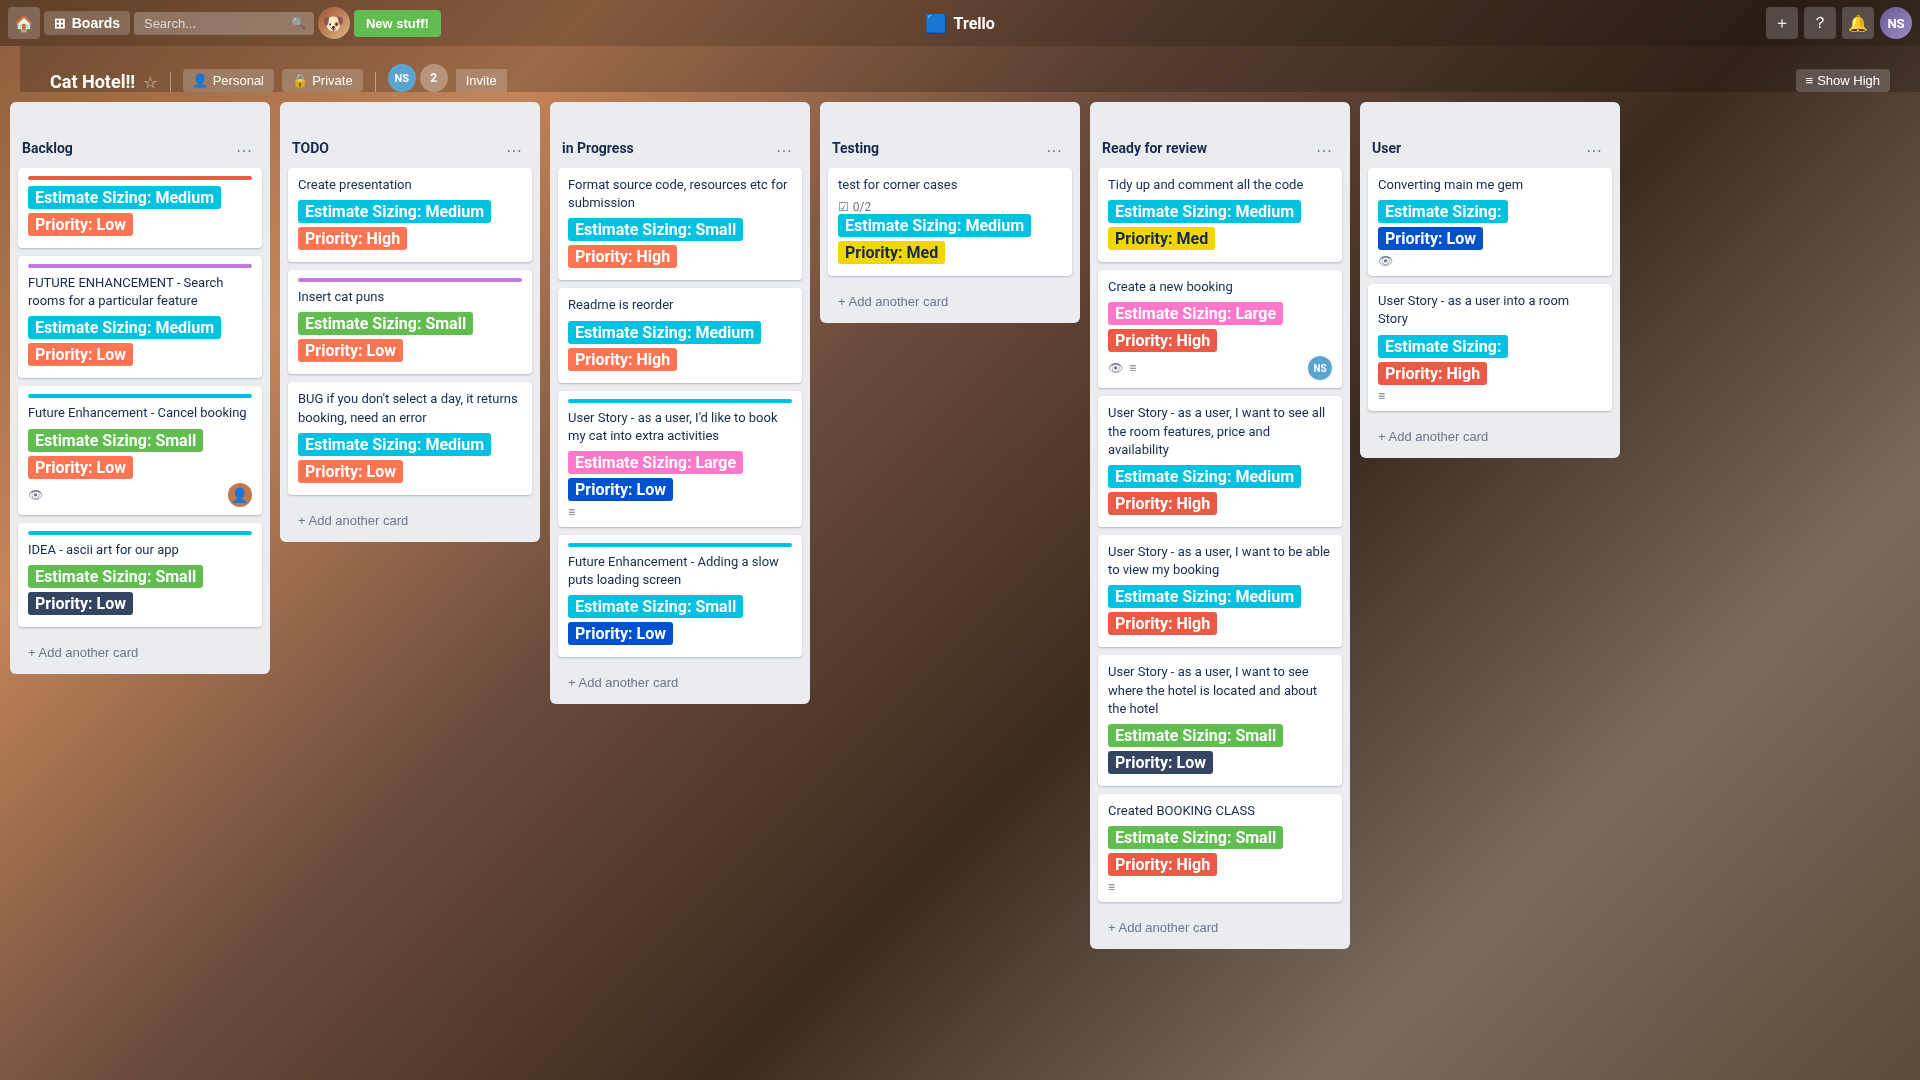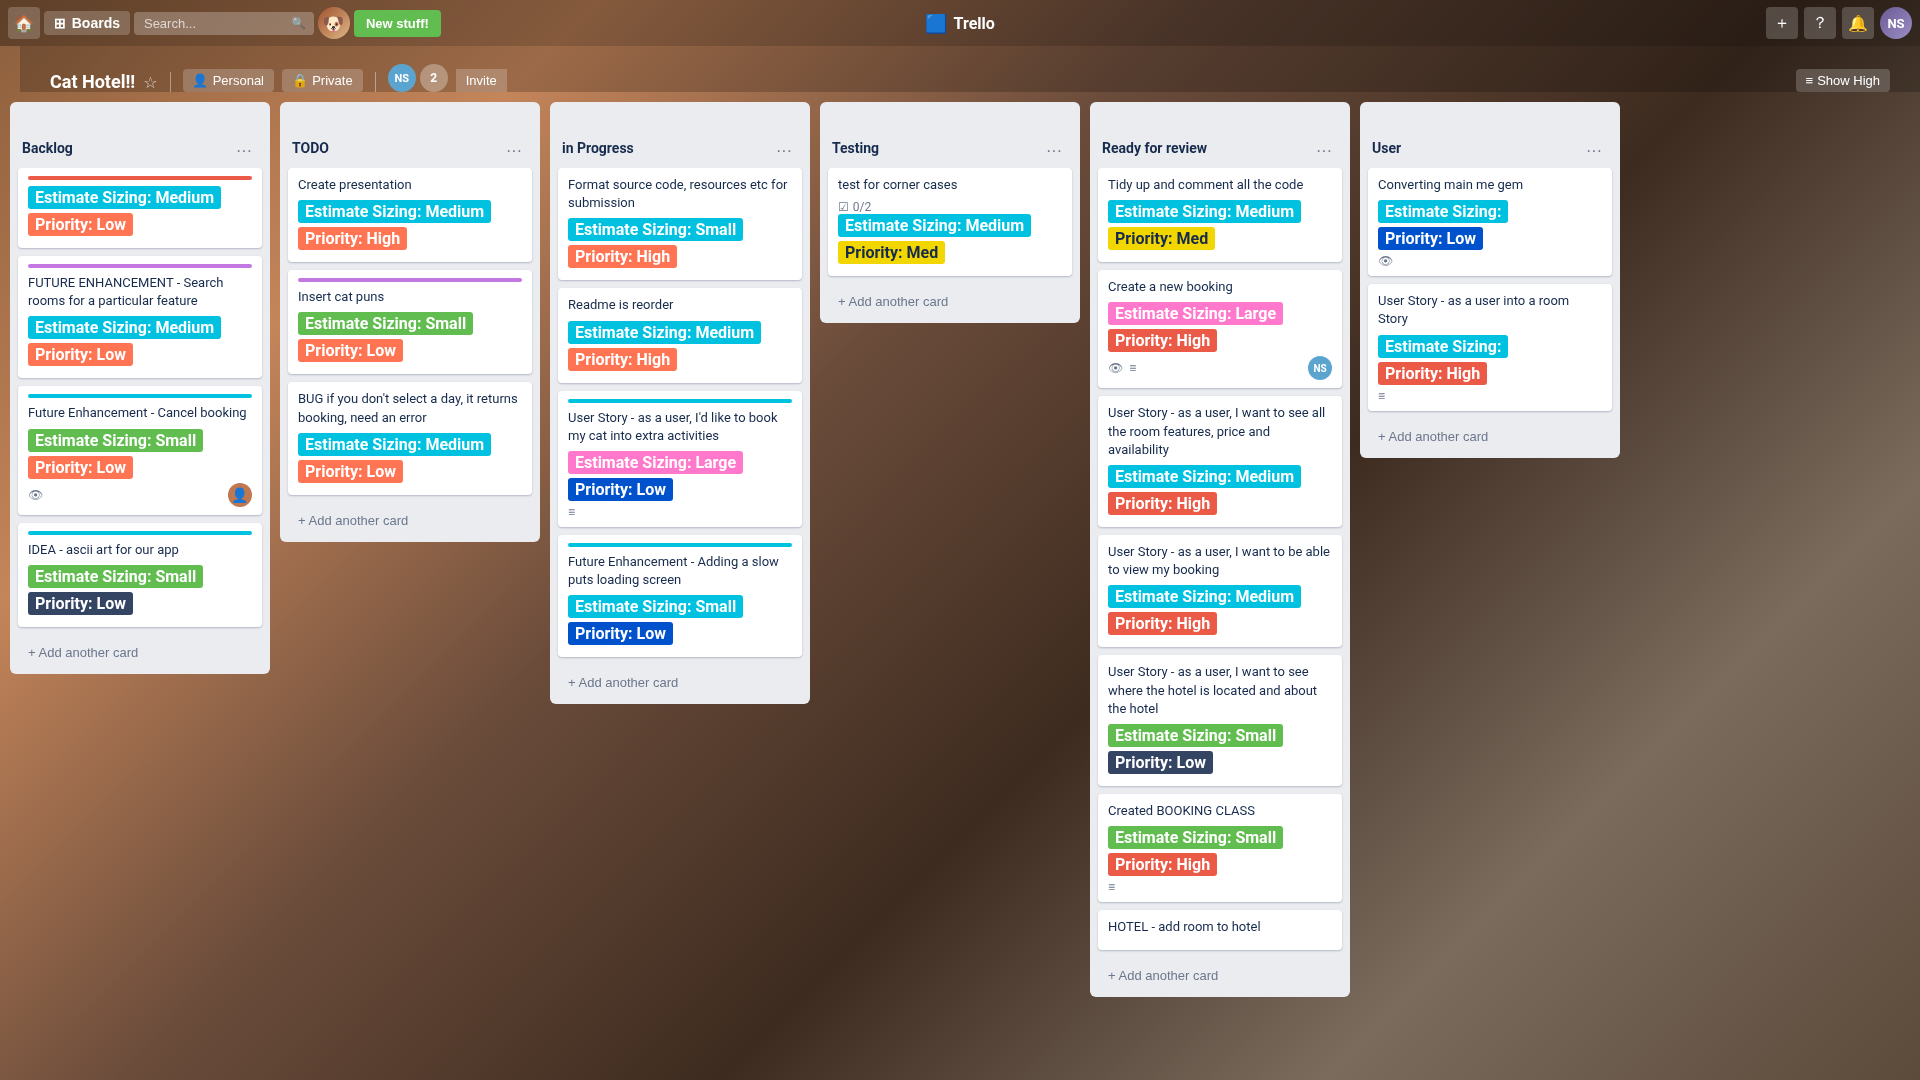--- a/index.html
+++ b/index.html
@@ -480,23 +480,20 @@
           <div class="card-badges">
             <span class="badge" style="background: rgb(97, 189, 79);">Estimate Sizing: Small</span>
             <span class="badge" style="background: rgb(235, 90, 70);">Priority: High</span>
           </div>
           <div class="card-footer">
             <div class="card-icons">
               <span>≡</span>
             </div>
           </div>
         </div>
-        <div class="card">
-          <div class="card-title">HOTEL - add room to hotel</div>
-        </div>
       </div>
       <button class="add-card-btn">+ Add another card</button>
     </div>
     <div class="column">
       <div class="column-header">
         <span class="column-title">User</span>
         <button class="column-menu-btn">···</button>
       </div>
       <div class="cards-container">
         <div class="card">

